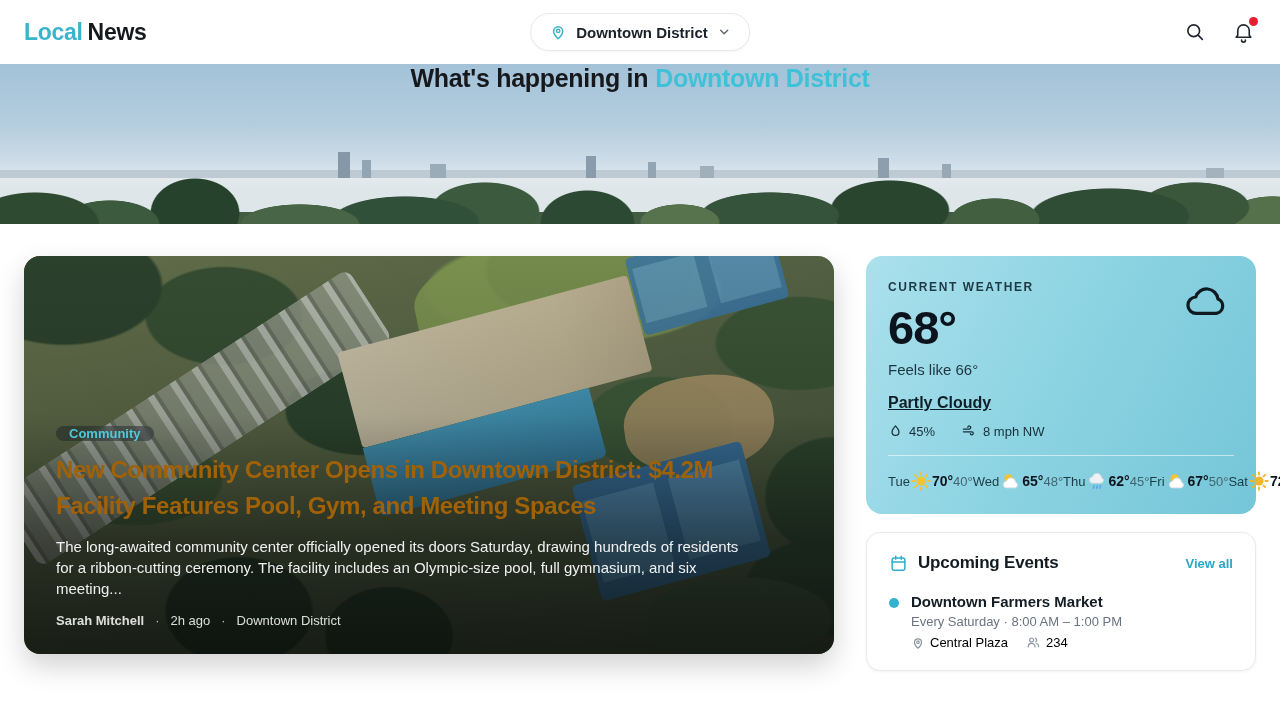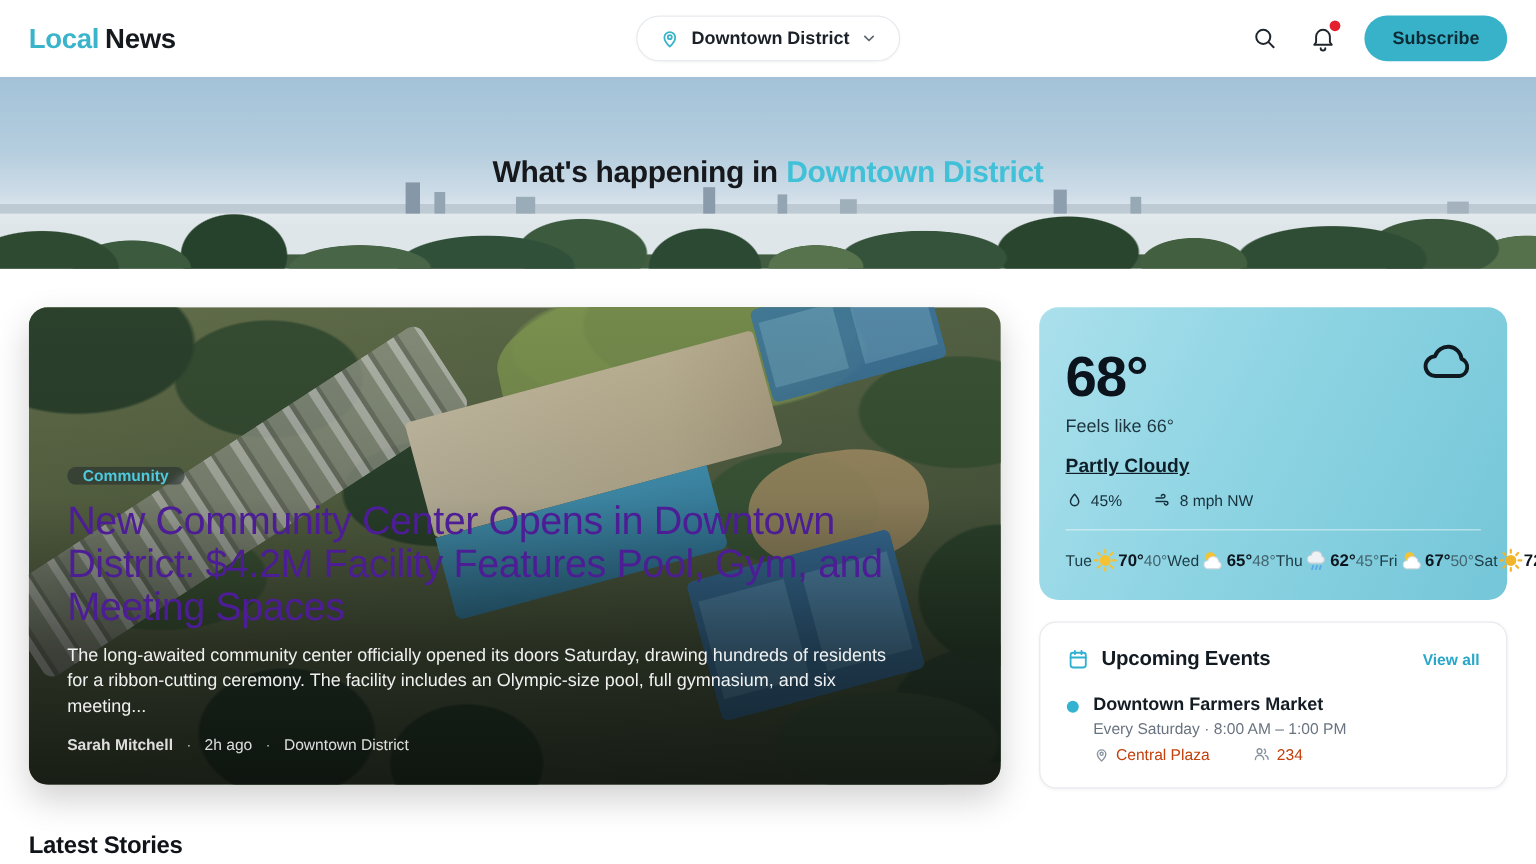--- a/index.html
+++ b/index.html
@@ -39,21 +39,21 @@
       radial-gradient(closest-side,#27422c 97%,transparent),radial-gradient(closest-side,#486647 97%,transparent),
       radial-gradient(closest-side,#31503a 97%,transparent),radial-gradient(closest-side,#cdd6da 97%,transparent),
       radial-gradient(closest-side,#3c5a3e 97%,transparent),radial-gradient(closest-side,#2c4a33 97%,transparent),
       radial-gradient(closest-side,#56734e 97%,transparent),radial-gradient(closest-side,#35523a 97%,transparent),
       radial-gradient(closest-side,#c4ced3 97%,transparent),radial-gradient(closest-side,#29452e 97%,transparent),
       radial-gradient(closest-side,#42603f 97%,transparent),radial-gradient(closest-side,#2f4c35 97%,transparent),
       radial-gradient(closest-side,#3a573c 97%,transparent),radial-gradient(closest-side,#54714c 97%,transparent),
       linear-gradient(#415c41,#415c41);
     background-size:130px 64px,100px 48px,90px 70px,120px 40px,150px 52px,40px 16px,110px 58px,95px 66px,80px 36px,140px 46px,36px 14px,120px 60px,90px 44px,160px 56px,110px 50px,85px 38px,100% 16px;
     background-position:-30px 40px,60px 48px,150px 26px,240px 52px,330px 44px,390px 52px,430px 30px,540px 38px,640px 52px,700px 40px,770px 54px,830px 28px,950px 46px,1030px 36px,1140px 30px,1230px 44px,0 60px; }
-  .hero-title { position:absolute; inset:0; display:flex; align-items:center; justify-content:center; gap:7px;
+  .hero-title { position:absolute; inset:0; display:flex; align-items:flex-start; justify-content:center; gap:7px;
     font-size:25px; font-weight:800; letter-spacing:-.3px; }
   .hero-title .prefix { color:#16181c; }
   .hero-title .highlight { color:#41c1d8; }
 
   
   .main { display:flex; gap:32px; padding:32px 24px 0; }
   .col-left { width:810px; }
   .col-right { width:390px; }
 
   
@@ -86,22 +86,22 @@
     background-size:42% 70%,42% 70%; background-position:6% 50%,94% 50%; background-repeat:no-repeat; }
   .court-a { left:560px; top:205px; width:175px; height:120px; }
   .court-b { left:608px; top:-18px; width:150px; height:80px; opacity:.85; }
   .art-playground { position:absolute; left:600px; top:120px; width:150px; height:95px; transform:rotate(-8deg);
     background:#c3a877; border-radius:45%; opacity:.8; }
   .art-overlay { position:absolute; inset:0;
     background:linear-gradient(180deg,rgba(10,12,10,.10) 0%,rgba(10,12,10,.22) 40%,rgba(8,10,9,.62) 72%,rgba(6,8,7,.78) 100%); }
   .feature-content { position:absolute; left:0; right:0; bottom:0; padding:0 32px 26px; }
   .tag-pill { display:inline-block; padding:0 13px; border-radius:14px; background:rgba(22,32,40,.45);
     color:#4ec9dd; font-size:13px; font-weight:600; backdrop-filter:blur(3px); }
-  .feature-headline { margin-top:10px; max-width:740px; color:#4c1d95; font-size:33px; line-height:36px;
-    font-weight:400; letter-spacing:-.4px; }
+  .feature-headline { margin-top:10px; max-width:740px; color:#a16207; font-size:24px; line-height:36px;
+    font-weight:700; letter-spacing:-.4px; }
   .feature-excerpt { margin-top:12px; max-width:690px; color:rgba(255,255,255,.93); font-size:15px; line-height:21px; }
   .feature-byline { margin-top:14px; display:flex; align-items:center; gap:11px;
     color:rgba(255,255,255,.85); font-size:13px; }
   .feature-byline .author { font-weight:700; }
   .feature-byline .sep { opacity:.8; }
 
   .section-heading { margin-top:40px; font-size:20px; font-weight:800; color:#101418; letter-spacing:-.3px; }
 
   
   .weather-card { position:relative; border-radius:16px; padding:24px 22px 20px;
@@ -124,21 +124,21 @@
   
   .events-card { margin-top:18px; background:#fff; border:1px solid #e7eaee; border-radius:14px;
     padding:20px 22px; box-shadow:0 1px 3px rgba(0,0,0,.05); }
   .events-header { display:flex; align-items:center; gap:10px;justify-content:center; }
   .events-title { font-size:17px; font-weight:800; color:#121a22; letter-spacing:-.2px; }
   .view-all { margin-left:auto; font-size:13px; font-weight:700; color:#29a7c8; cursor:pointer; text-decoration:none; }
   .event-item { margin-top:20px; display:flex; gap:12px; cursor:pointer; }
   .event-bullet { margin-top:5px; width:10px; height:10px; border-radius:50%; background:#33b3cf; flex:none; }
   .event-name { font-size:15px; font-weight:700; color:#141c24; }
   .event-schedule { margin-top:4px; font-size:13px; color:#6a7480; }
-  .event-meta { margin-top:6px; display:flex; gap:36px; font-size:13px; color:#c2410c; }
+  .event-meta { margin-top:6px; display:flex; gap:18px; font-size:13px; color:#000000; }
   .event-meta .meta-item { display:flex; align-items:center; gap:5px; }
 
   svg { display:block; }
 </style>
 </head>
 <body>
 
 <div class="header">
   <div class="logo"><span class="accent">Local</span><span class="rest">News</span></div>
 
@@ -164,21 +164,20 @@
           <path d="M15.4 15.4L20 20"></path>
         </svg>
     </div>
     <div class="icon-btn">
       <svg width="23" height="23" viewBox="0 0 24 24" fill="none" stroke="#20262d" stroke-width="1.7" stroke-linecap="round" stroke-linejoin="round">
           <path d="M18 14.8V10a6 6 0 1 0-12 0v4.8L4.4 17h15.2L18 14.8z"></path>
           <path d="M10 20a2 2 0 0 0 4 0"></path>
         </svg>
       <span class="badge-dot"></span>
     </div>
-    <button class="subscribe-btn">Subscribe</button>
   </div>
 </div>
 
 <div class="hero">
   <div class="hero-sky"></div>
   <div class="hero-city"></div>
   <div class="hero-trees"></div>
   <div class="hero-title">
     <span class="prefix">What's happening in</span>
     <span class="highlight">Downtown District</span>
@@ -209,26 +208,26 @@
         <div class="feature-byline">
           <span class="author">Sarah Mitchell</span>
           <span class="sep">·</span>
           <span>2h ago</span>
           <span class="sep">·</span>
           <span>Downtown District</span>
         </div>
       </div>
     </div>
 
-    <div class="section-heading">Latest Stories</div>
   </div>
 
   <div class="col-right">
 
     <div class="weather-card">
+      <div class="weather-label">CURRENT WEATHER</div>
       <div class="weather-cloud">
         <svg width="48" height="38" viewBox="0 0 24 20" fill="none" stroke="#0e1a20" stroke-width="1.7" stroke-linejoin="round">
             <path d="M7 16.5a4.3 4.3 0 0 1-.4-8.6A6 6 0 0 1 18.3 9 3.9 3.9 0 0 1 17.4 16.5H7z"></path>
           </svg>
       </div>
       <div class="weather-temp">68°</div>
       <div class="weather-feels">Feels like 66°</div>
       <div class="weather-cond">Partly Cloudy</div>
       <div class="weather-stats">
         <div class="weather-stat">

